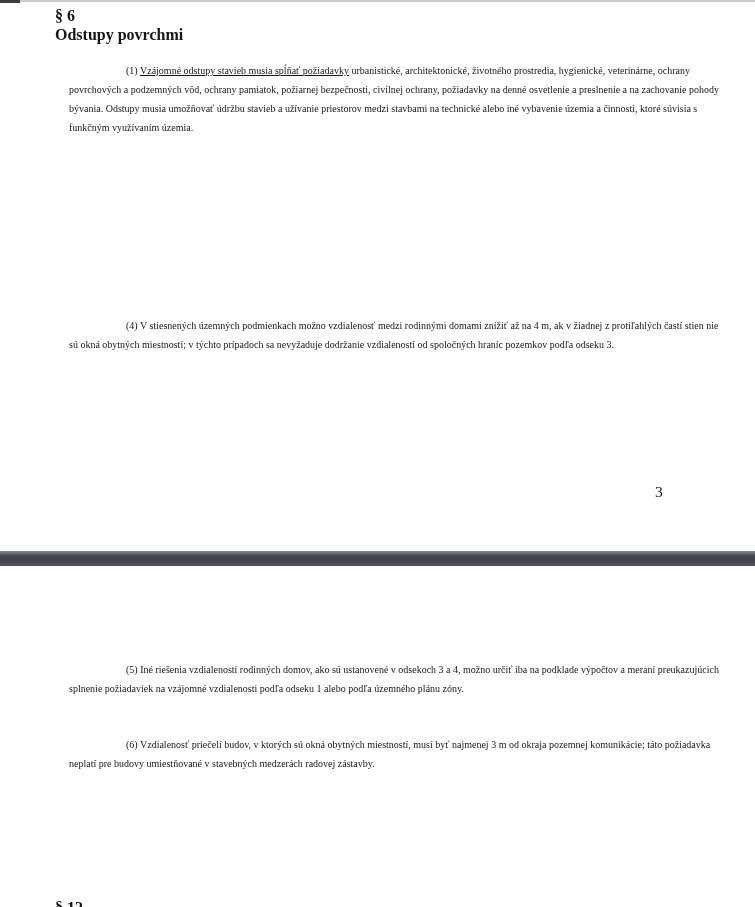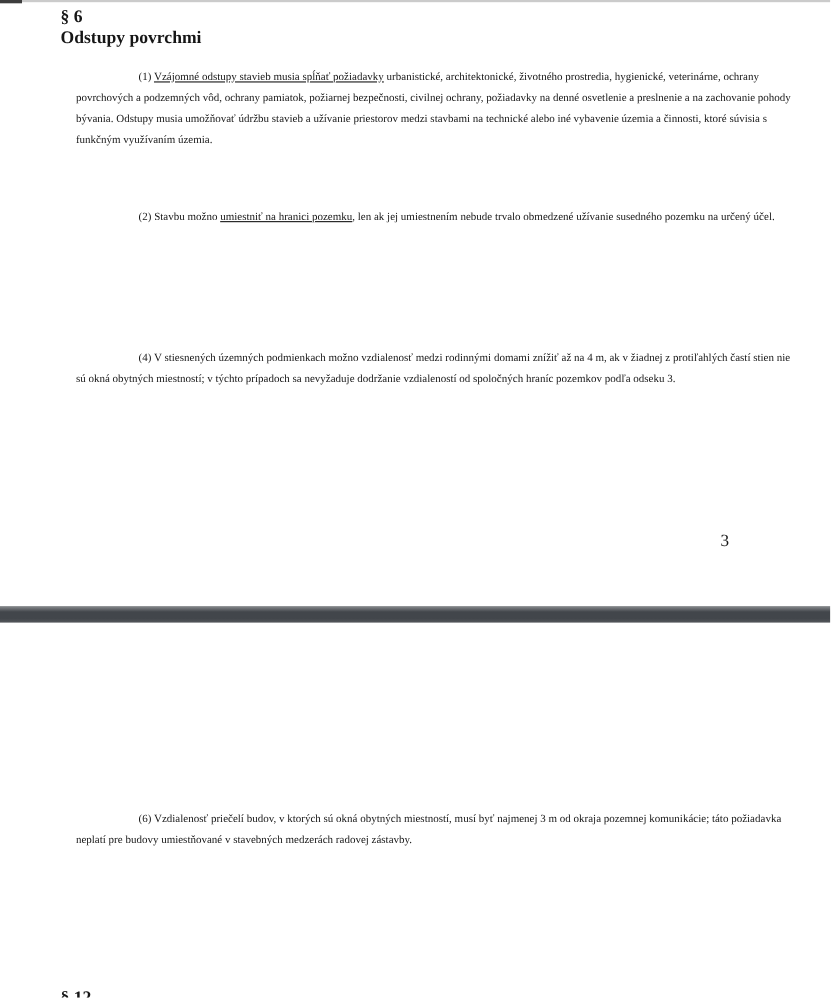--- a/index.html
+++ b/index.html
@@ -88,28 +88,28 @@
     <div class="top-edge-dark"></div>
   </div>
 
   <div class="heading">
     <div>§ 6</div>
     <div>Odstupy povrchmi</div>
   </div>
 
   <p class="para" style="top:61px"><span>(1) </span><span class="u">Vzájomné odstupy stavieb musia spĺňať požiadavky</span><span> urbanistické, architektonické, životného prostredia, hygienické, veterinárne, ochrany povrchových a podzemných vôd, ochrany pamiatok, požiarnej bezpečnosti, civilnej ochrany, požiadavky na denné osvetlenie a preslnenie a na zachovanie pohody bývania. Odstupy musia umožňovať údržbu stavieb a užívanie priestorov medzi stavbami na technické alebo iné vybavenie územia a činnosti, ktoré súvisia s funkčným využívaním územia.</span></p>
 
-  <p class="para" style="top:188px"><span>(2) Stavbu možno </span><span class="u">umiestniť na hranici pozemku</span><span>, len ak jej umiestnením nebude trvalo obmedzené užívanie susedného pozemku na určený účel.</span></p>
 
 
   <p class="para" style="top:316px">(4) V stiesnených územných podmienkach možno vzdialenosť medzi rodinnými domami znížiť až na 4 m, ak v žiadnej z protiľahlých častí stien nie sú okná obytných miestností; v týchto prípadoch sa nevyžaduje dodržanie vzdialeností od spoločných hraníc pozemkov podľa odseku 3.</p>
 
   <div class="page-number">3</div>
 
   <div class="page-separator"></div>
 
+  <p class="para" style="top:660px">(5) Iné riešenia vzdialeností rodinných domov, ako sú ustanovené v odsekoch 3 a 4, možno určiť iba na podklade výpočtov a meraní preukazujúcich splnenie požiadaviek na vzájomné vzdialenosti podľa odseku 1 alebo podľa územného plánu zóny.</p>
 
   <p class="para" style="top:735px">(6) Vzdialenosť priečelí budov, v ktorých sú okná obytných miestností, musí byť najmenej 3 m od okraja pozemnej komunikácie; táto požiadavka neplatí pre budovy umiestňované v stavebných medzerách radovej zástavby.</p>
 
 
   <div class="next-section">§ 12</div>
 
 </div>
 
 </body></html>

